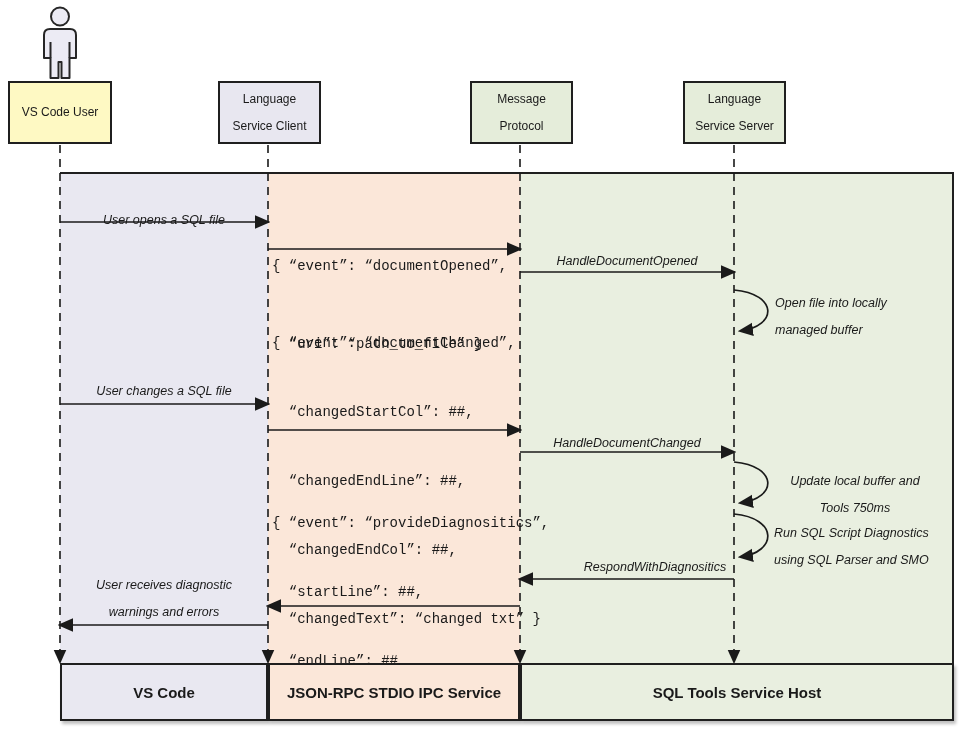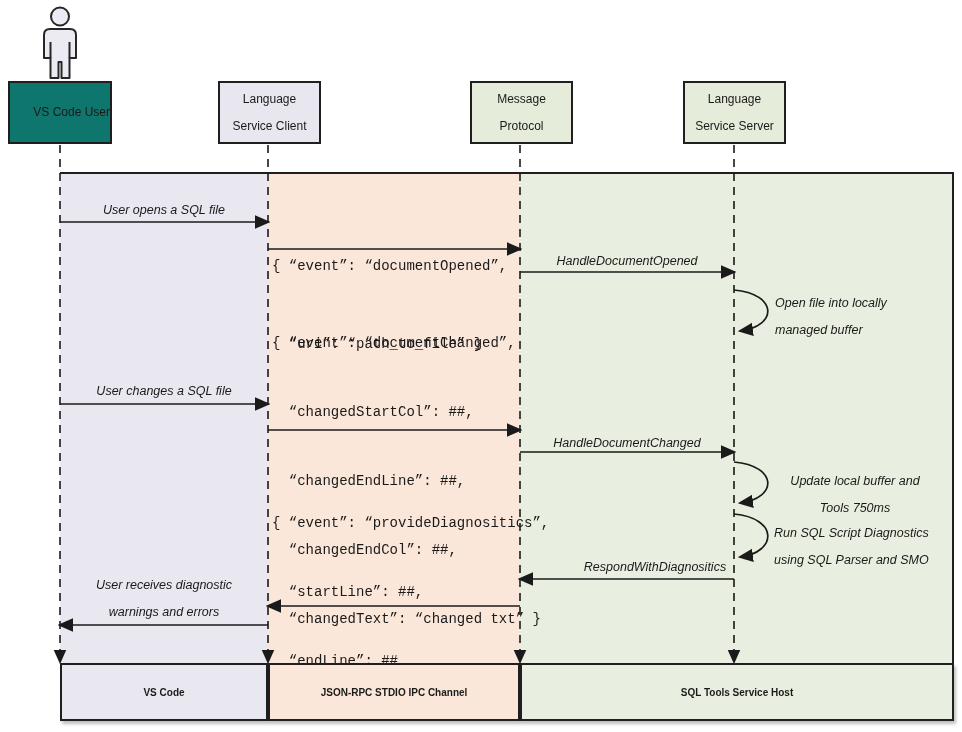--- a/index.html
+++ b/index.html
@@ -19,21 +19,21 @@
   .lane.l3{flex:1;}
   
   .actor{
     position:absolute;top:81px;height:63px;box-sizing:border-box;
     border:2px solid #1f1f1f;text-align:center;font-size:12px;line-height:27px;
     display:flex;flex-direction:column;justify-content:center;
   }
   
   .foot{
     position:absolute;top:663px;height:58px;box-sizing:border-box;
-    border:2px solid #1f1f1f;text-align:center;font-weight:bold;font-size:10px;
+    border:2px solid #1f1f1f;text-align:center;font-weight:bold;font-size:15px;
     display:flex;align-items:center;justify-content:center;
     box-shadow:2px 3px 3px rgba(0,0,0,0.25);
   }
   
   .lbl{
     position:absolute;font-style:italic;font-size:12.5px;line-height:16px;
     white-space:nowrap;
   }
   .lbl.center{text-align:center;}
   .note{position:absolute;font-style:italic;font-size:12.5px;line-height:27px;white-space:nowrap;}
@@ -85,37 +85,37 @@
       <path d="M734,579 H520" marker-end="url(#ah)"></path>
       <path d="M520,606 H268" marker-end="url(#ah)"></path>
       <path d="M268,625 H60" marker-end="url(#ah)"></path>
 
       <path d="M734,290 C778,294 778,326 740,331" marker-end="url(#ah)"></path>
       <path d="M734,462 C778,466 778,498 740,503" marker-end="url(#ah)"></path>
       <path d="M734,514 C778,518 778,552 740,557" marker-end="url(#ah)"></path>
     </g>
   </svg>
 
-  <div class="actor" style="left: 8px; width: 104px; background-color: #0f766e; align-items: flex-end;">
+  <div class="actor" style="left: 8px; width: 104px; background-color: #fef9c3;">
     <div>VS Code User</div>
   </div>
   <div class="actor" style="left: 218px; width: 103px; background-color: rgb(232, 231, 240);">
     <div>Language</div>
     <div>Service Client</div>
   </div>
   <div class="actor" style="left: 470px; width: 103px; background-color: rgb(229, 237, 218);">
     <div>Message</div>
     <div>Protocol</div>
   </div>
   <div class="actor" style="left: 683px; width: 103px; background-color: rgb(229, 237, 218);">
     <div>Language</div>
     <div>Service Server</div>
   </div>
 
-  <div class="lbl center" style="left:60px;width:208px;top:202px;">User opens a SQL file</div>
+  <div class="lbl center" style="left:60px;width:208px;top:212px;">User opens a SQL file</div>
   <div class="lbl center" style="left:60px;width:208px;top:383px;">User changes a SQL file</div>
   <div class="note" style="left:60px;width:208px;top:572px;text-align:center;">
     <div>User receives diagnostic</div>
     <div>warnings and errors</div>
   </div>
   <div class="lbl center" style="left:520px;width:214px;top:253px;">HandleDocumentOpened</div>
   <div class="lbl center" style="left:520px;width:214px;top:435px;">HandleDocumentChanged</div>
   <div class="lbl center" style="left:520px;width:214px;top:559px;padding-left:28px;">RespondWithDiagnositics</div>
 
   <div class="mono wide" style="left:272px;top:201px;">
@@ -147,19 +147,19 @@
   </div>
   <div class="note" style="left:774px;top:520px;">
     <div>Run SQL Script Diagnostics</div>
     <div>using SQL Parser and SMO</div>
   </div>
 
   <div class="foot" style="left: 60px; width: 208px; background-color: rgb(233, 232, 241);">
     <span>VS Code</span>
   </div>
   <div class="foot" style="left: 268px; width: 252px; background-color: rgb(251, 231, 217);">
-    <span>JSON-RPC STDIO IPC Channel</span>
+    <span>JSON-RPC STDIO IPC Service</span>
   </div>
   <div class="foot" style="left: 520px; width: 434px; background-color: rgb(233, 239, 224);">
     <span>SQL Tools Service Host</span>
   </div>
 
 </div>
 
 </body></html>

